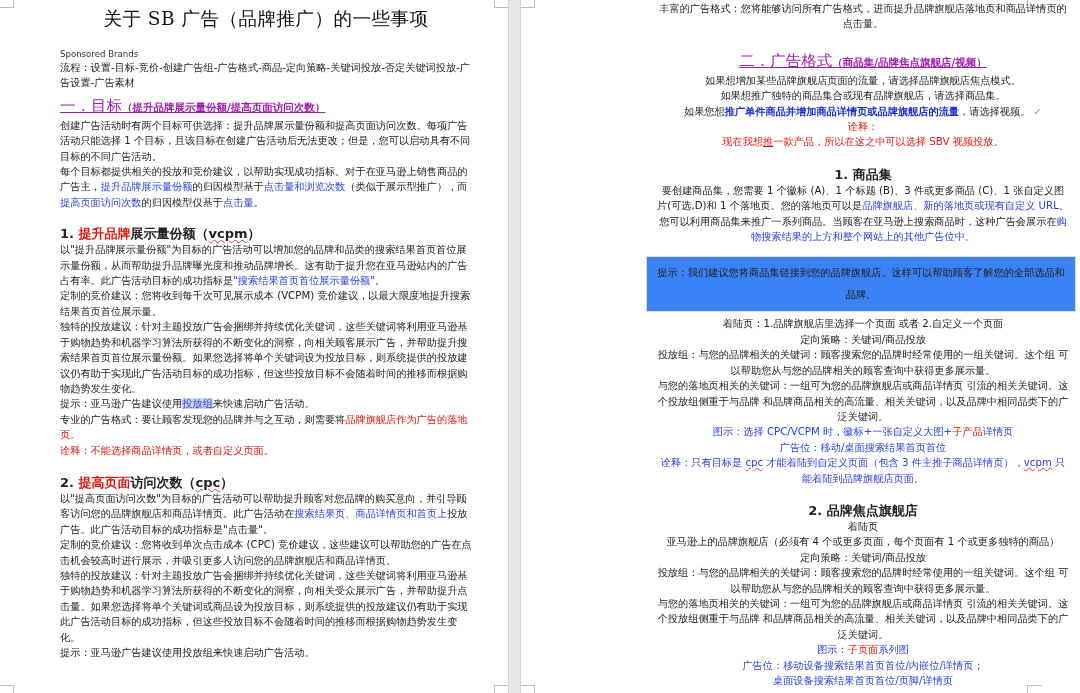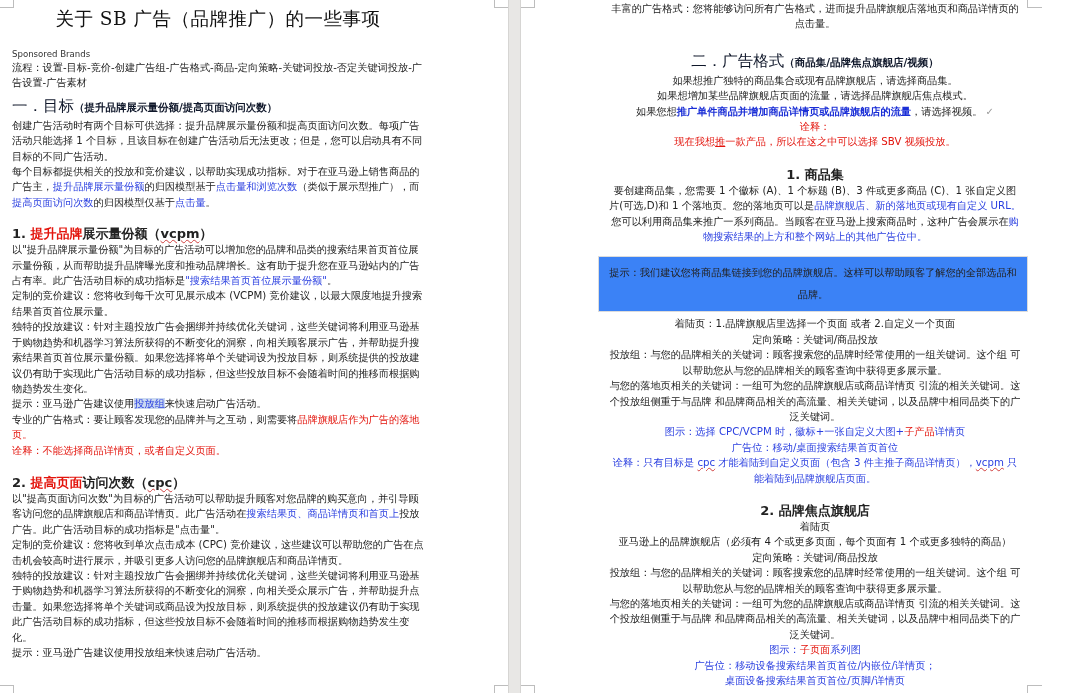--- a/index.html
+++ b/index.html
@@ -7,27 +7,27 @@
     width:1080px; height:693px; overflow:hidden; position:relative;
     background:#ffffff;
     font-family:"DejaVu Sans","Liberation Sans",sans-serif;
     color:#222;
   }
   .page { position:absolute; top:0; height:693px; background:#fff; overflow:hidden; }
   #page-left { left:0; width:508px; }
   #page-right { left:521px; width:559px;text-align:center; }
   .gutter { position:absolute; left:508px; top:0; width:13px; height:693px; background:#e8e7e5; border-left:1px solid #d6d5d3; border-right:1px solid #d6d5d3; box-sizing:border-box; }
   .corner { position:absolute; border-color:#bdbdbd; border-style:solid; width:14px; height:8px; }
-  .content { position:absolute; font-size:10.2px; line-height:15.4px; }
+  .content { position:absolute; font-size:10.2px; line-height:15.4px;margin-left:48px; }
   #page-left .content { left:12px; top:0; width:412px; }
   #page-right .content { left:88px; top:0; width:412px; }
   .doc-title { font-family:"DejaVu Serif","Liberation Serif",serif; font-size:18.5px; text-align:center; margin-top:8px; height:28px; line-height:22px; color:#111; letter-spacing:0.5px;}
   .eng { font-size:8.6px; margin-top:12px; line-height:12px; color:#333; }
   .p { margin:0; }
-  .h1 { font-family:"DejaVu Serif","Liberation Serif",serif; font-size:15.5px; color:#0f172a; margin-top:4px; line-height:22px; }
+  .h1 { font-family:"DejaVu Serif","Liberation Serif",serif; font-size:15.5px; color:#a21caf; margin-top:4px; line-height:22px;text-decoration:underline; }
   .h1 small { font-family:"DejaVu Sans","Liberation Sans",sans-serif; font-size:10.5px; font-weight:bold; }
   .h2 { font-weight:bold; font-size:13px; margin-top:12px; line-height:16px; }
   .blue { color:#2a3fe0; }
   .red { color:#e3140c; }
   .bold-blue { color:#1a2ed6; font-weight:bold; }
   .hl { background:#c9d8f0; color:#2a3fe0; }
   .squiggle { text-decoration:underline wavy #d04040; text-decoration-thickness:1px; }
   .under-red { text-decoration:underline; text-decoration-color:#e3140c; }
   .tipbox { margin:12px 0 4px -11px; width:430px; padding:5px 10px; background:#3b82f6; border:1px solid #dcdcdc; line-height:22px; box-sizing:border-box; }
   .check { color:#999; font-size:10px; }
@@ -75,22 +75,22 @@
   <div class="corner" style="left:-1px;bottom:-1px;border-width:1px 1px 0 0;"></div>
   <div class="corner" style="left:506px;top:-1px;border-width:0 0 1px 1px;"></div>
   <div class="corner" style="left:506px;bottom:-1px;border-width:1px 0 0 1px;"></div>
 
   <div class="content">
     <p class="p" style="margin-top:1px;">丰富的广告格式：您将能够访问所有广告格式，进而提升品牌旗舰店落地页和商品详情页的点击量。</p>
 
     <div class="h1" style="margin-top:18px;">
       <span>二．广告格式</span><small>（商品集/品牌焦点旗舰店/视频）</small>
     </div>
+    <p class="p">如果想增加某些品牌旗舰店页面的流量，请选择品牌旗舰店焦点模式。</p>
     <p class="p">如果想推广独特的商品集合或现有品牌旗舰店，请选择商品集。</p>
-    <p class="p">如果想增加某些品牌旗舰店页面的流量，请选择品牌旗舰店焦点模式。</p>
     <p class="p"><span>如果您想</span><span class="bold-blue">推广单件商品并增加商品详情页或品牌旗舰店的流量</span><span>，请选择视频。</span> <span class="check">✓</span></p>
     <p class="p red">诠释：</p>
     <p class="p red"><span>现在我想</span><span class="under-red">推</span><span>一款产品，所以在这之中可以选择 SBV 视频投放。</span></p>
 
     <div class="h2" style="margin-top:17px;">1. 商品集</div>
     <p class="p"><span>要创建商品集，您需要 1 个徽标 (A)、1 个标题 (B)、3 件或更多商品 (C)、1 张自定义图片(可选,D)和 1 个落地页。您的落地页可以是</span><span class="blue">品牌旗舰店、新的落地页或现有自定义 URL。</span><span>您可以利用商品集来推广一系列商品。当顾客在亚马逊上搜索商品时，这种广告会展示在</span><span class="blue">购物搜索结果的上方和整个网站上的其他广告位中。</span></p>
 
     <div class="tipbox">提示：我们建议您将商品集链接到您的品牌旗舰店。这样可以帮助顾客了解您的全部选品和品牌。</div>
 
     <p class="p">着陆页：1.品牌旗舰店里选择一个页面  或者  2.自定义一个页面</p>

